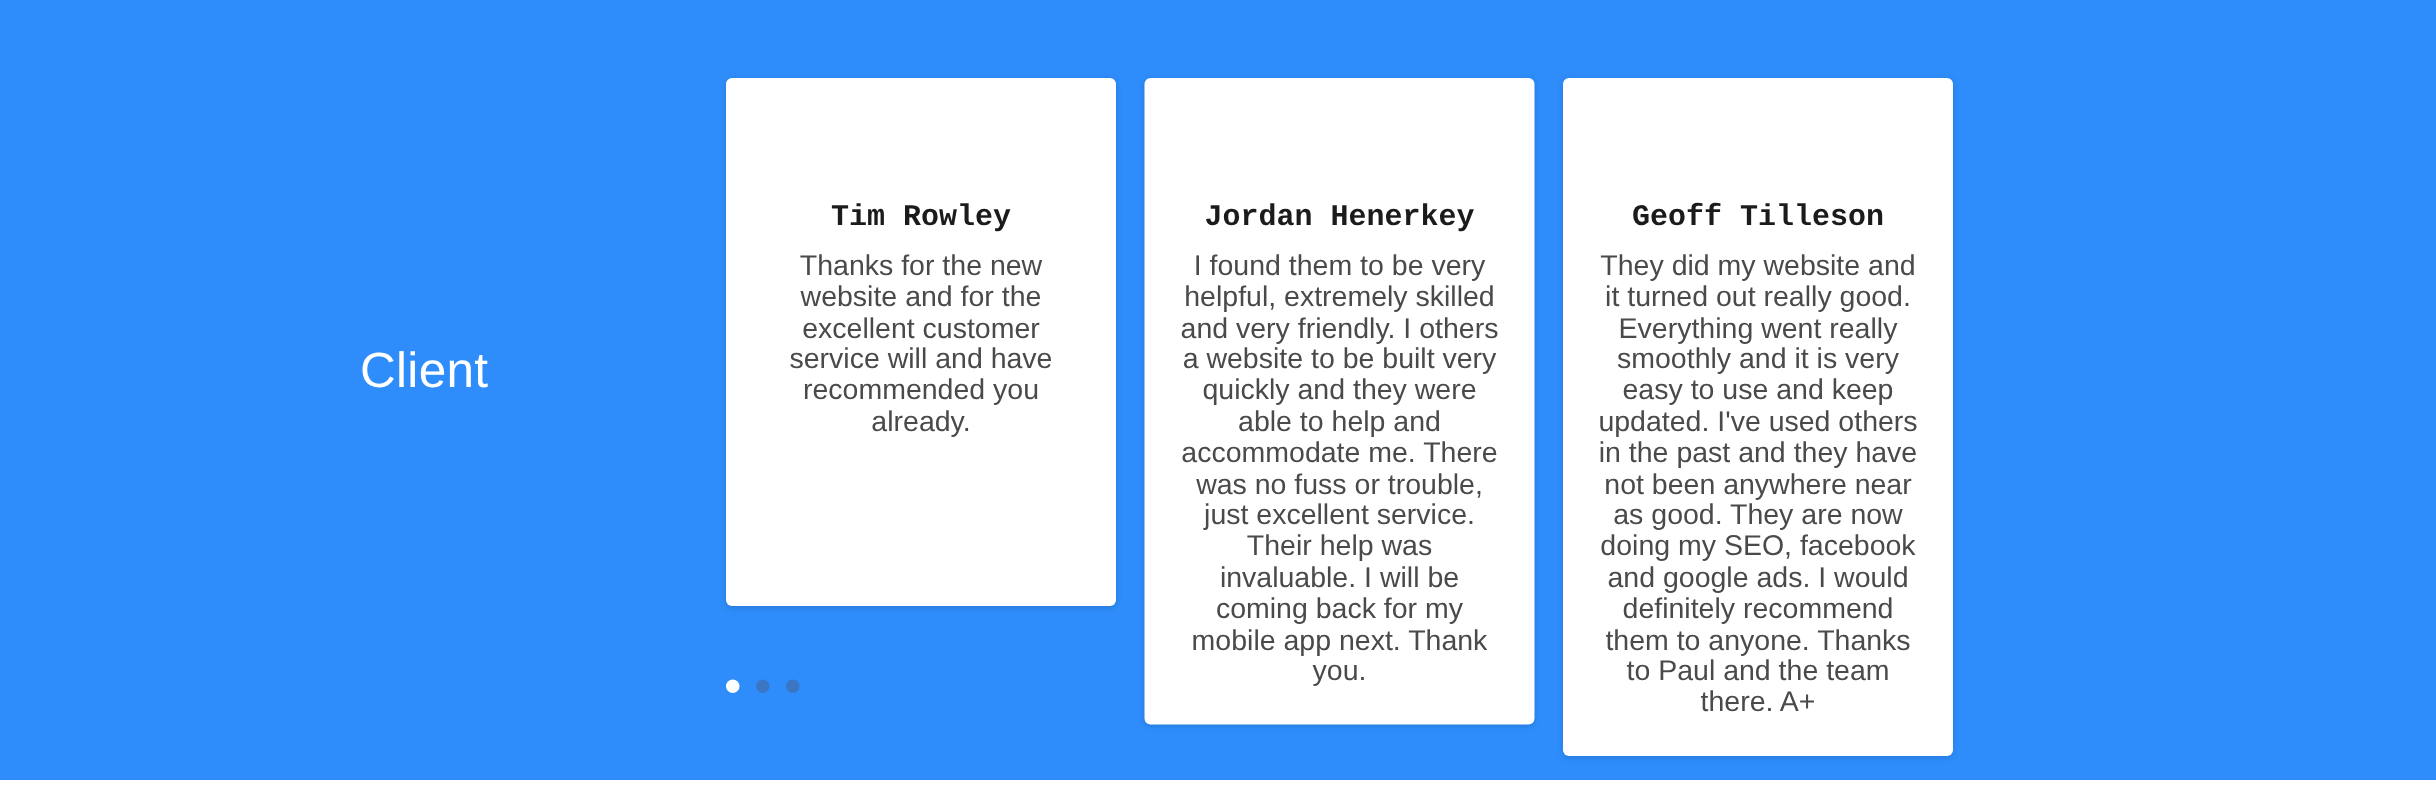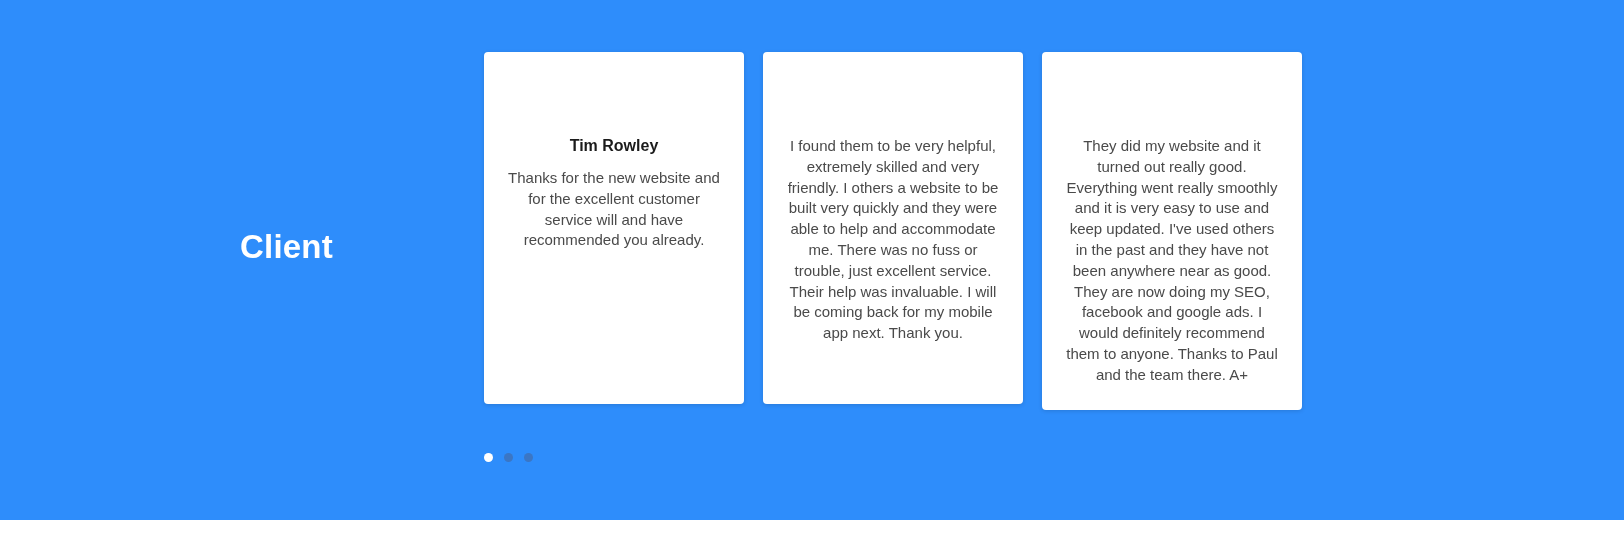--- a/index.html
+++ b/index.html
@@ -21,21 +21,21 @@
     box-sizing: border-box;
   }
   .section-title {
     position: absolute;
     left: 240px;
     top: 228px;
     width: 210px;
     color: #ffffff;
     font-size: 33px;
     line-height: 37px;
-    font-weight: 700;
+    font-weight: 400;
     letter-spacing: 0.2px;
   }
   .section-title .title-line {
     display: block;
     white-space: nowrap;
   }
   .cards-row {
     position: absolute;
     left: 484px;
     top: 52px;
@@ -49,28 +49,29 @@
     border-radius: 4px;
     box-shadow: 0 1px 4px rgba(0, 0, 0, 0.14);
     box-sizing: border-box;
     padding: 84px 22px 24px 22px;
     text-align: center;
   }
   .card.card-1 { min-height: 352px; }
   .card.card-2 { min-height: 352px; }
   .card.card-3 { min-height: 352px; }
   .card-name {
-    font-size: 16px;
+    font-size: 20px;
     font-weight: bold;
     color: #1b1b1b;
     margin: 0 0 12px 0;
     line-height: 20px;
+    font-family: Liberation Mono, monospace;
   }
   .card-quote {
-    font-size: 15px;
+    font-size: 19px;
     line-height: 20.8px;
     color: #4a4a4a;
     margin: 0;
     text-align: center;
   }
   .pagination-dots {
     position: absolute;
     left: 484px;
     top: 453px;
     display: flex;
@@ -104,24 +105,26 @@
   </div>
 
   <div class="cards-row">
 
     <div class="card card-1">
       <div class="card-name">Tim Rowley</div>
       <p class="card-quote">Thanks for the new website and for the excellent customer service will and have recommended you already.</p>
     </div>
 
     <div class="card card-2">
+      <div class="card-name">Jordan Henerkey</div>
       <p class="card-quote">I found them to be very helpful, extremely skilled and very friendly. I others a website to be built very quickly and they were able to help and accommodate me. There was no fuss or trouble, just excellent service. Their help was invaluable. I will be coming back for my mobile app next. Thank you.</p>
     </div>
 
     <div class="card card-3">
+      <div class="card-name">Geoff Tilleson</div>
       <p class="card-quote">They did my website and it turned out really good. Everything went really smoothly and it is very easy to use and keep updated. I've used others in the past and they have not been anywhere near as good. They are now doing my SEO, facebook and google ads. I would definitely recommend them to anyone. Thanks to Paul and the team there. A+</p>
     </div>
 
   </div>
 
   <div class="pagination-dots">
     <span class="dot active"></span>
     <span class="dot"></span>
     <span class="dot"></span>
   </div>

